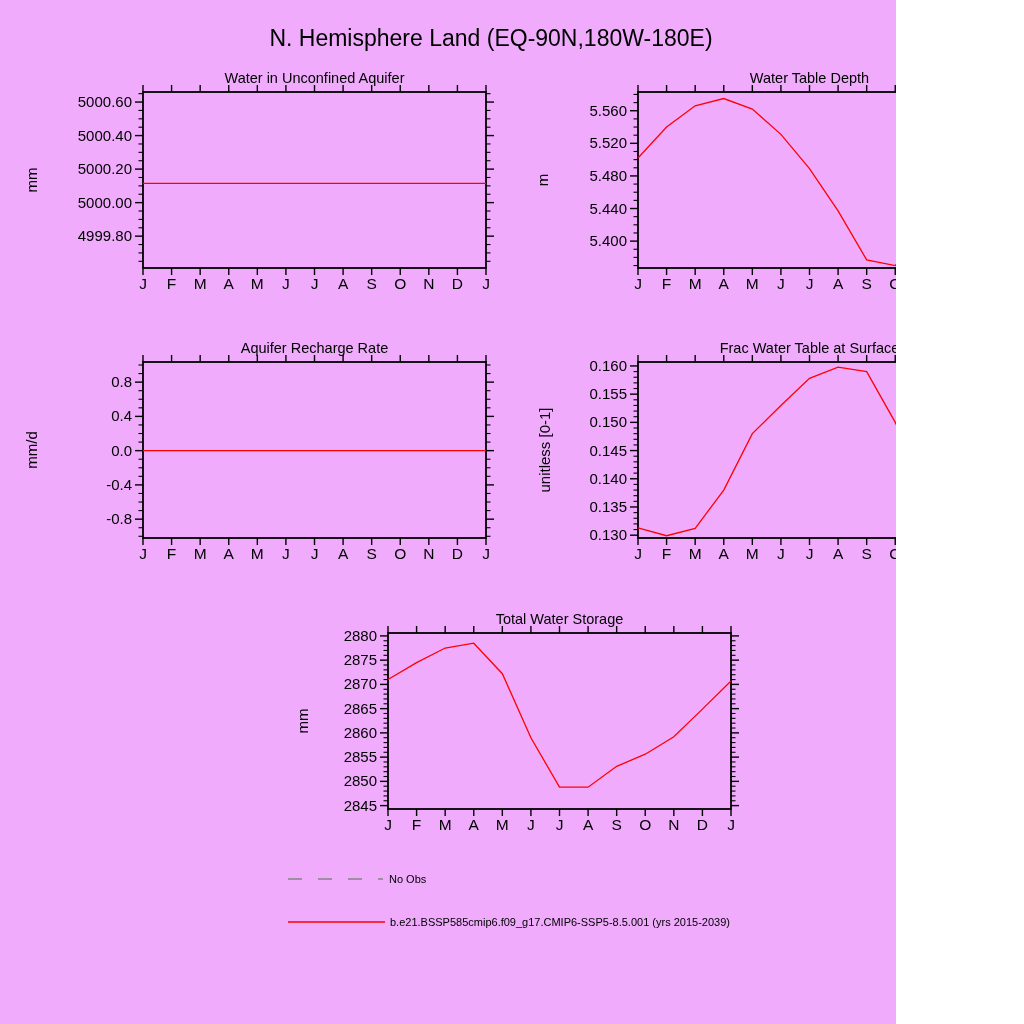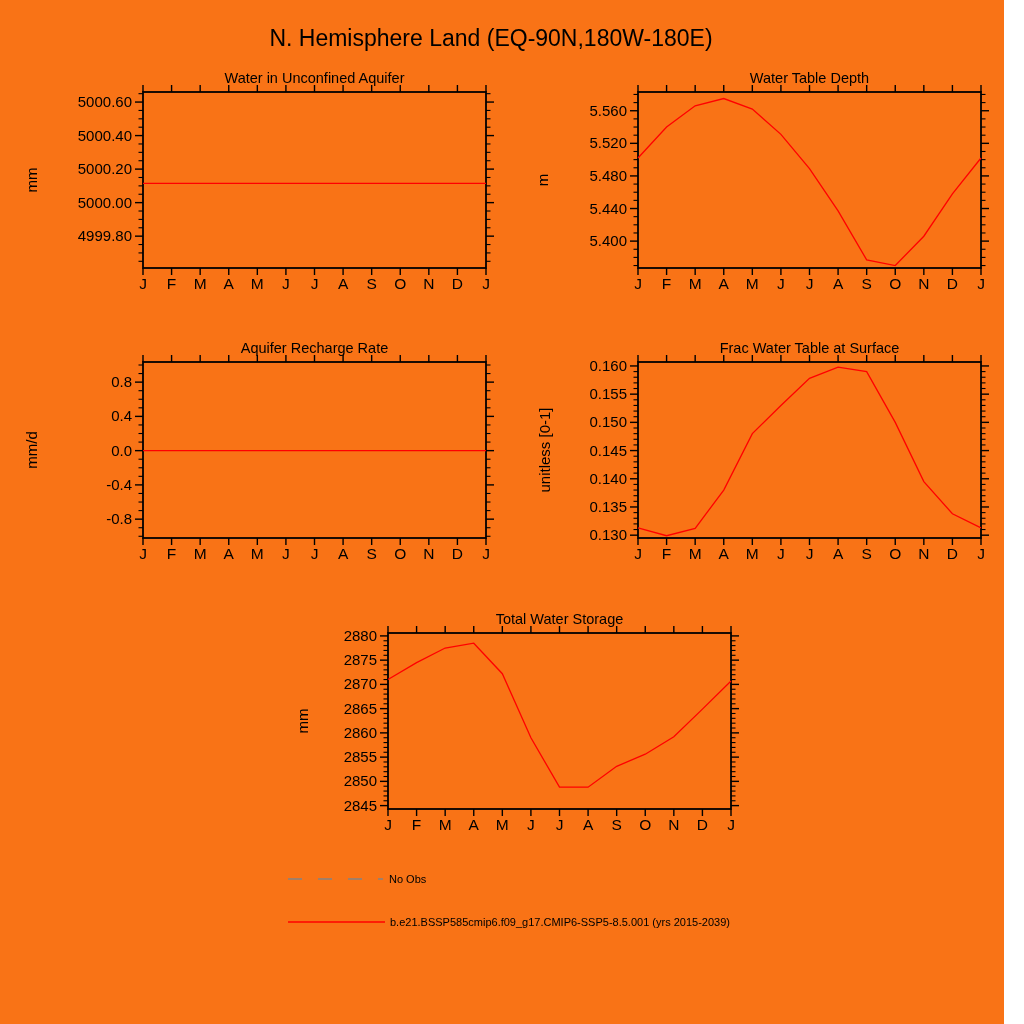--- a/index.html
+++ b/index.html
@@ -1,16 +1,16 @@
 <!DOCTYPE html>
 <html><head>
 <meta charset="utf-8">
 <style>
   html,body { margin:0; padding:0; background:#ffffff; }
-  .figure { position:relative; width:1004px; height:1024px; background:#f97316; overflow:hidden; }
+  .figure { position:relative; width:896px; height:1024px; background:#f0abfc; overflow:hidden; }
   svg { position:absolute; left:0; top:0; }
   text { fill:#000000; font-family:"Liberation Sans","DejaVu Sans",sans-serif; }
   .t-main   { font-size:23px; }
   .t-panel  { font-size:14.5px; }
   .t-tick   { font-size:15px; }
   .t-month  { font-size:15.5px; }
   .t-ylab   { font-size:15px; }
   .t-legend { font-size:11px; }
 </style>
 </head>

